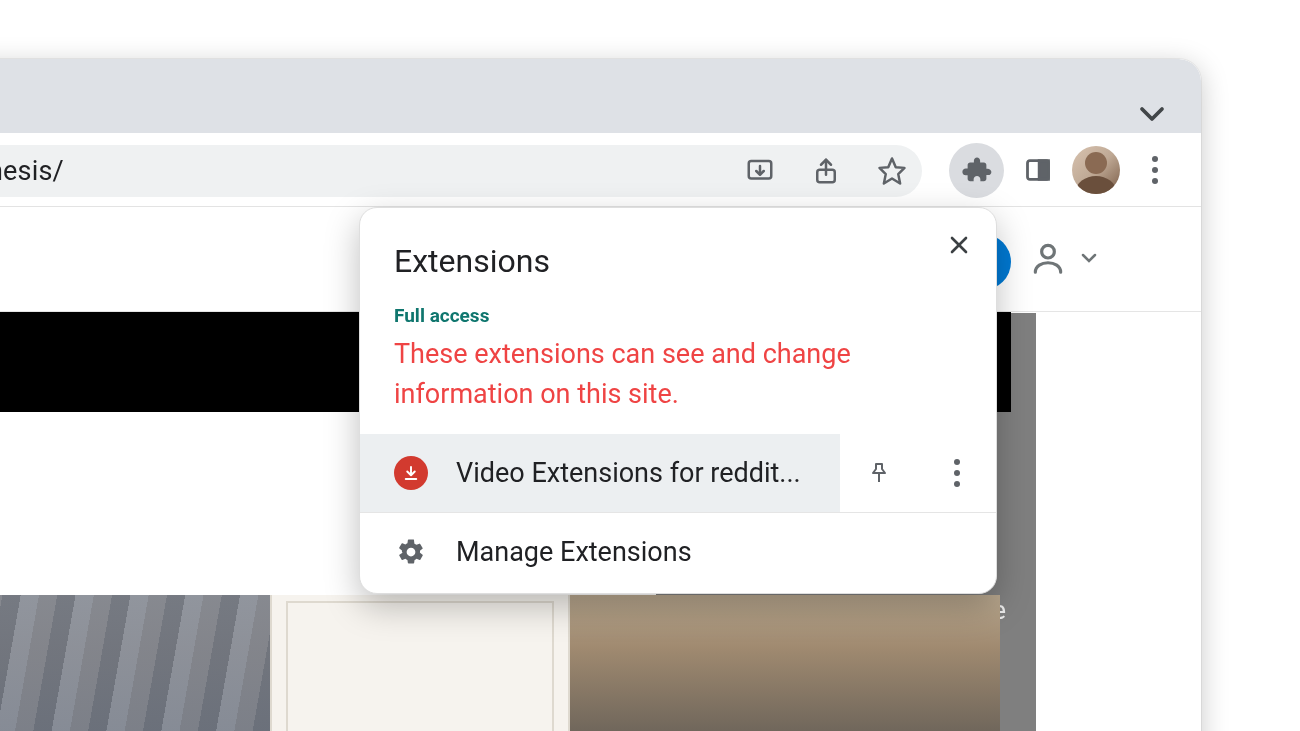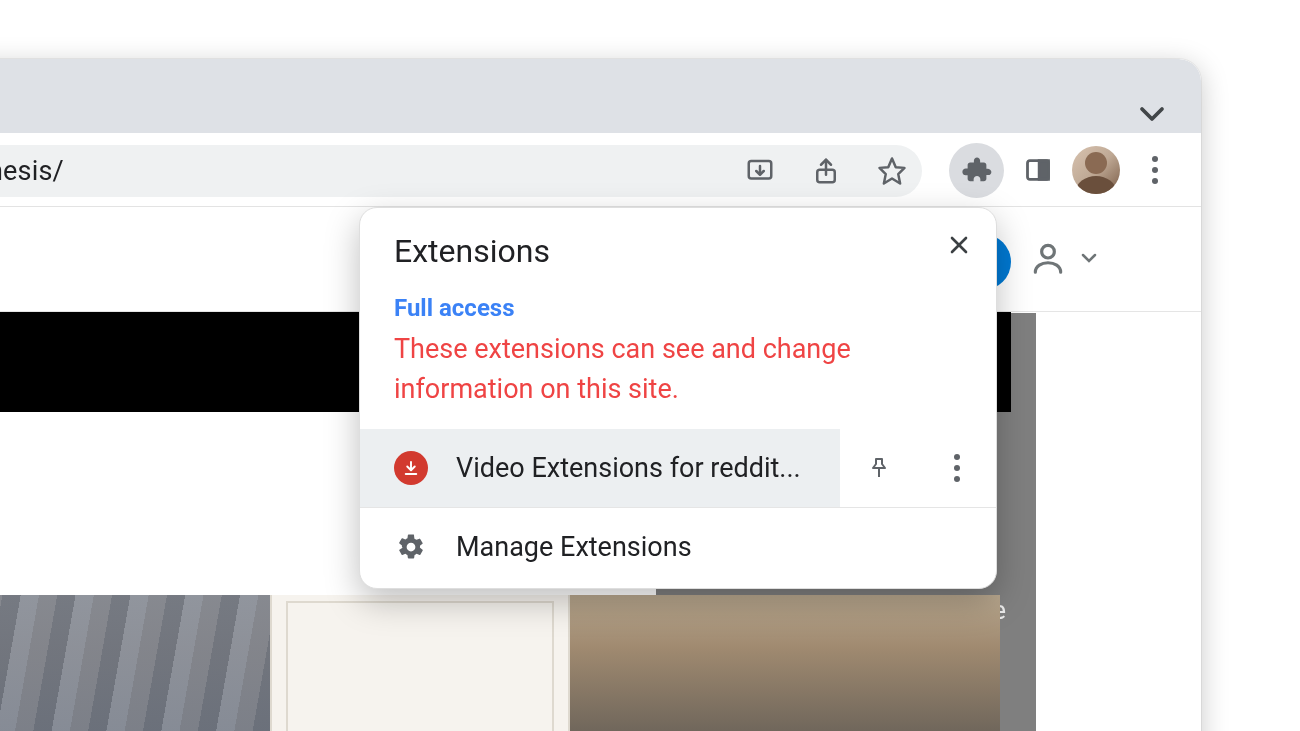--- a/index.html
+++ b/index.html
@@ -210,36 +210,36 @@
     top: 207px;
     width: 638px;
     background:#fff;
     border: 1px solid #dedede;
     border-radius: 18px;
     box-shadow: 0 12px 34px rgba(0,0,0,0.25);
     overflow:hidden;
     z-index: 50;
   }
   .ext-header {
-    padding: 24px 34px 10px 34px;
+    padding: 34px 34px 10px 34px;
     position:relative;
   }
   .ext-header h1 {
     font-size:32px; font-weight:400; color:#202124;
   }
   .ext-close {
     position:absolute; right:18px; top:18px;
     width:38px;height:38px; display:flex;align-items:center;justify-content:center;
     color:#3c4043; cursor:pointer;
   }
   .ext-close svg{width:24px;height:24px;}
   .ext-section {
     padding: 14px 34px 18px 34px;
   }
-  .ext-section-title { font-size:24px; font-weight:700; color:#3b82f6; margin-bottom:8px; }
+  .ext-section-title { font-size:19px; font-weight:700; color:#0f766e; margin-bottom:8px; }
   .ext-section-desc { font-size:27px; color:#ef4444; line-height:1.48; }
 
   .ext-row {
     display:flex; align-items:center;
     height:80px;
     border-top: 1px solid transparent;
     border-bottom: 1px solid #e5e5e5;
   }
   .ext-row.hover .ext-main { background:#eceff1; }
   .ext-main {

